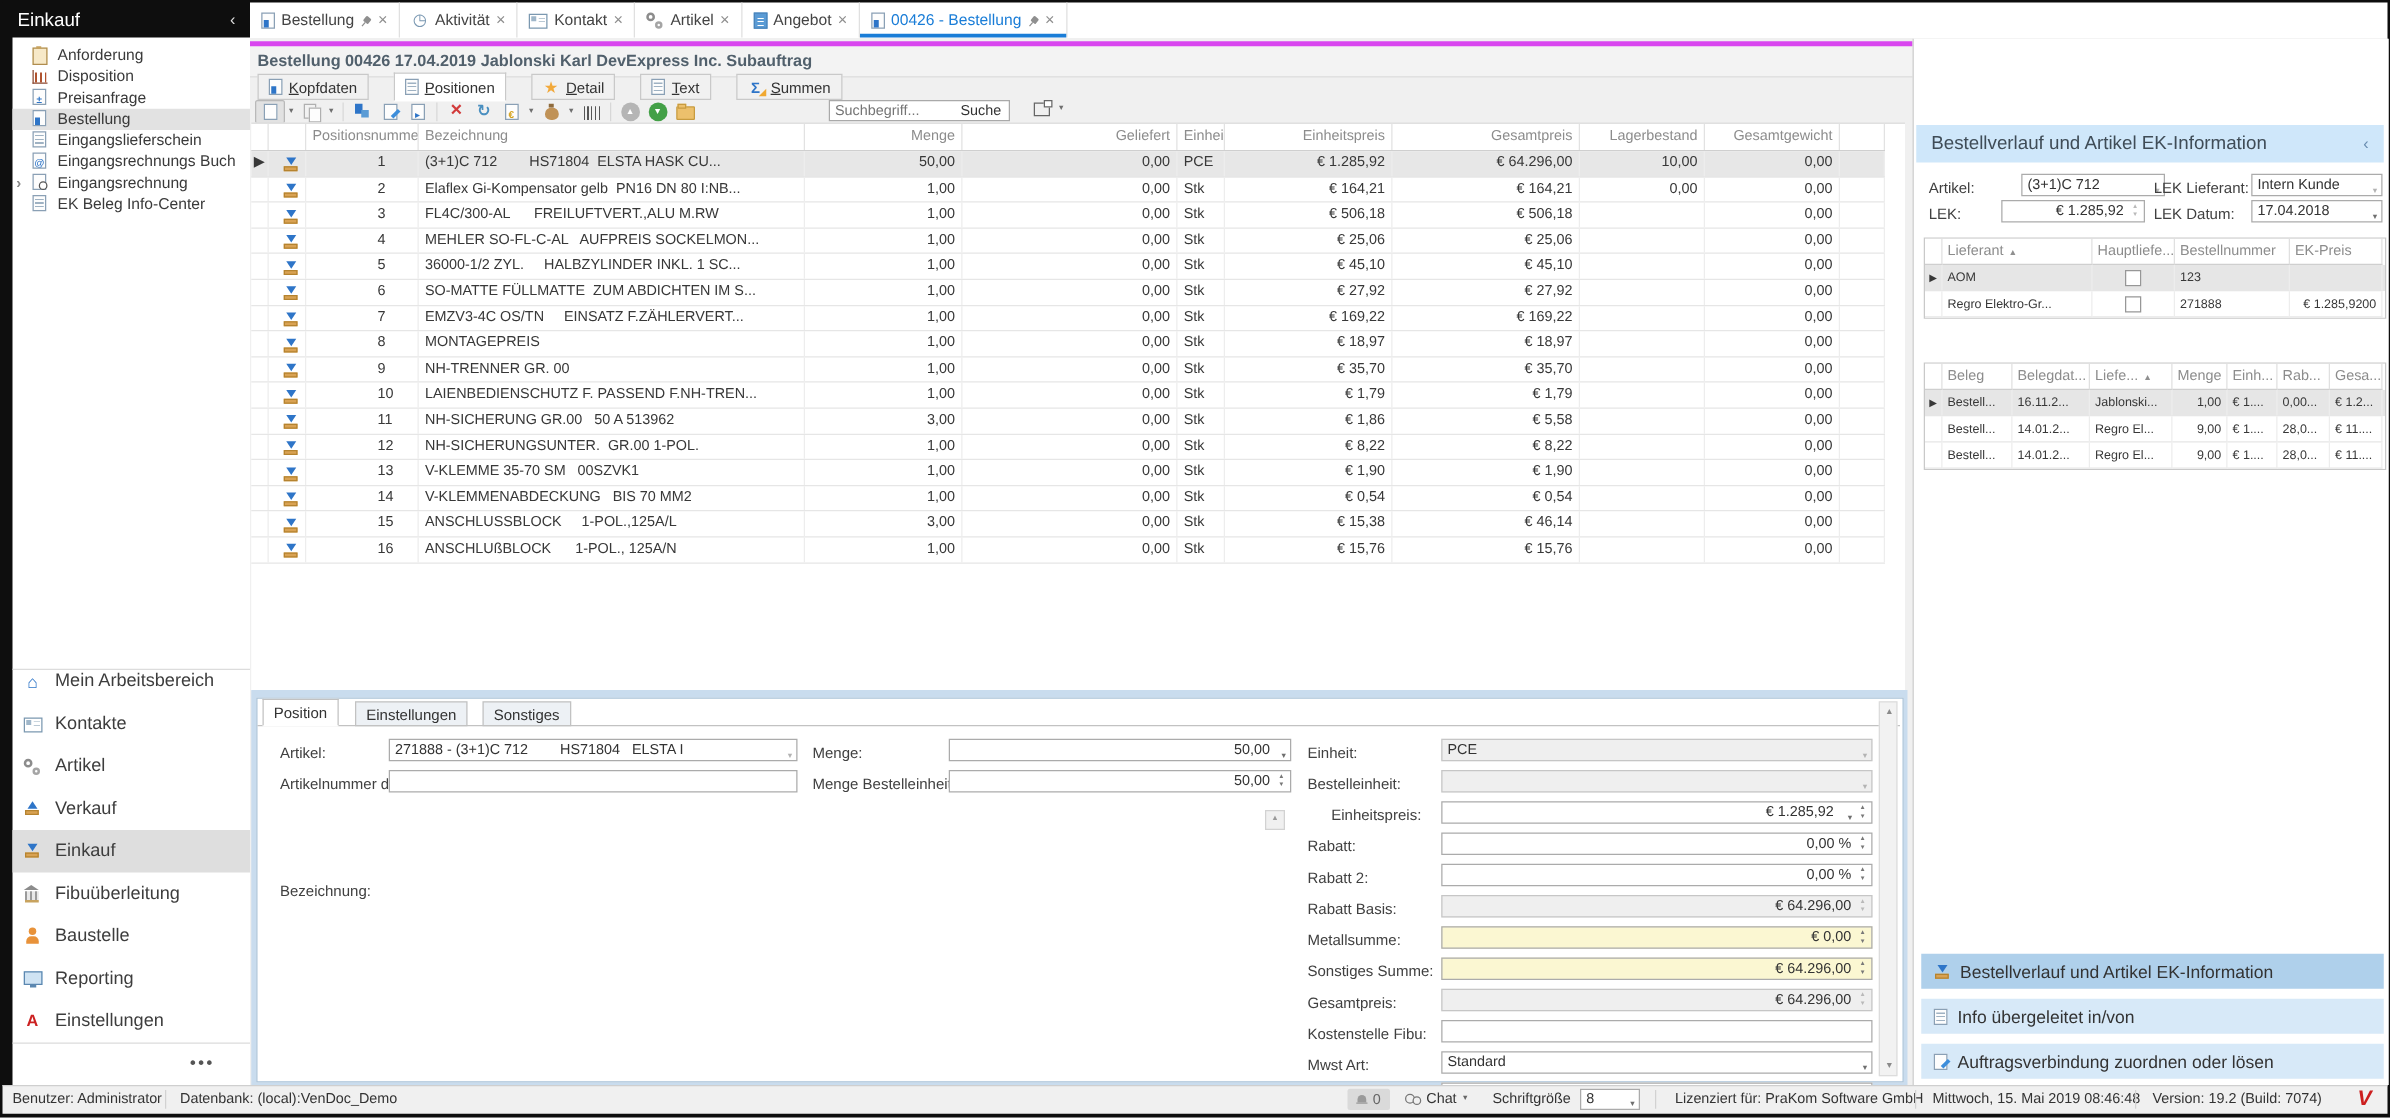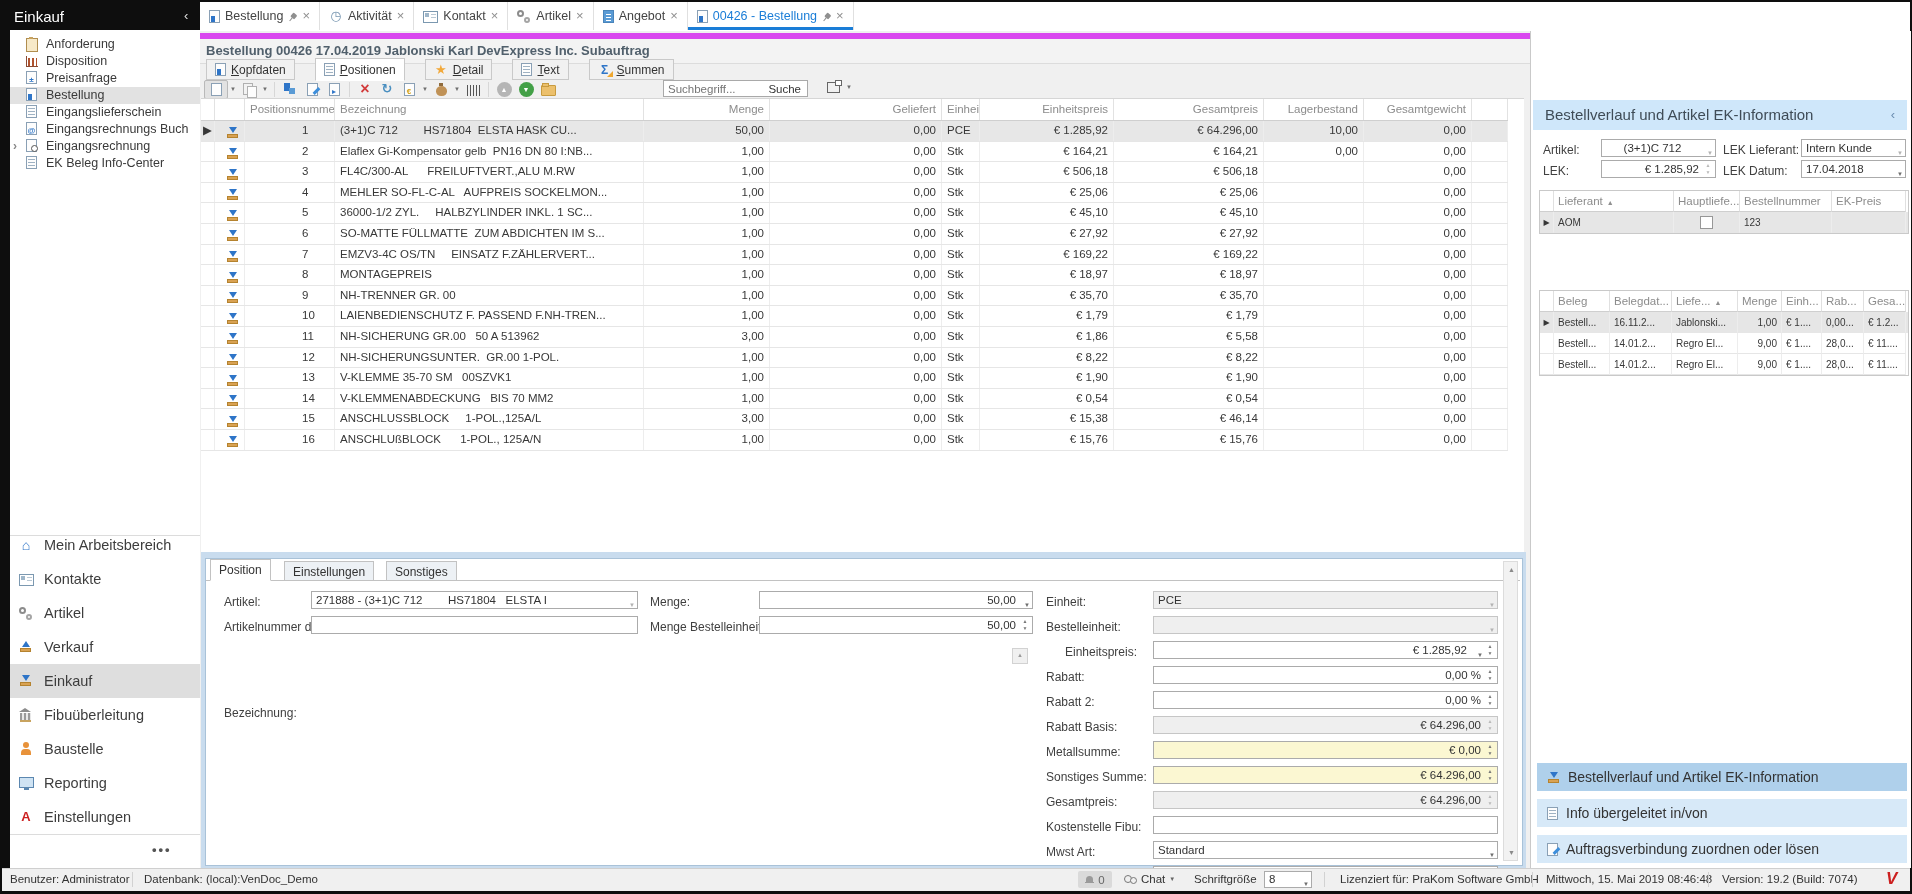--- a/index.html
+++ b/index.html
@@ -27,21 +27,21 @@
   
   #tabbar{left:200px;top:2px;width:1710px;height:29px;background:#fff;border-bottom:1px solid #c5c5c5;display:flex;}
   .dtab{position:relative;display:flex;align-items:center;gap:5px;padding:0 9px;font-size:12.5px;color:#444;
         border-right:1px solid #e0e0e0;height:28px;}
   .dtab .x{color:#8f8f8f;font-size:13px;line-height:10px;}
   .dtab.active{color:#1a7dd7;}
   .dtab.active::after{content:"";position:absolute;left:0;right:0;bottom:0;height:3px;background:#1a7dd7;}
 
   
   #docarea{left:200px;top:31px;width:1710px;height:837px;background:#f0f0f0;}
-  #doctitle{left:200px;top:33px;width:1326px;height:24px;background:#f3f3f3;border-top:6px solid #d946ef;border-bottom:1px solid #dcdcdc;
+  #doctitle{left:200px;top:33px;width:1326px;height:24px;background:#f3f3f3;border-top:4px solid #d946ef;border-bottom:1px solid #dcdcdc;
             line-height:24px;font-size:13px;font-weight:bold;color:#51606c;padding-left:6px;}
   #viewtabs{left:206px;top:59px;height:21px;display:flex;gap:20px;}
   .vtab{display:flex;align-items:center;gap:5px;height:19px;padding:0 8px;border:1px solid #c9c9c9;background:#f1f1f1;
         font-size:12px;color:#333;}
   .vtab.active{background:#fff;height:21px;border-bottom:1px solid #fff;margin-top:-1px;}
   .vtab .lbl{display:inline-block;}
   .vtab .lbl::first-letter{text-decoration:underline;}
 
   #toolbar{left:201px;top:80px;width:1325px;height:18px;}
   #tbbtns{position:absolute;left:3px;top:0;display:flex;align-items:center;height:18px;}
@@ -699,21 +699,21 @@
     </div>
   </div>
 </div>
 
 <div id="rightpanel" class="abs">
   <div id="rp-header" class="abs">
     <span class="t">Bestellverlauf und Artikel EK-Information</span>
     <span class="c">‹</span>
   </div>
   <div class="rp-label" style="left:12px;top:112px;">Artikel:</div>
-  <div class="fld" style="left:70px;top:108px;width:113px;text-align:center;">
+  <div class="fld" style="left:86px;top:108px;width:113px;">
     <span class="val pre">(3+1)C 712</span>
     <span class="combo-a gray">▼</span>
   </div>
   <div class="rp-label" style="left:192px;top:112px;">LEK Lieferant:</div>
   <div class="fld" style="left:270px;top:108px;width:103px;">
     <span class="val pre">Intern Kunde</span>
     <span class="combo-a gray">▼</span>
   </div>
   <div class="rp-label" style="left:12px;top:133px;">LEK:</div>
   <div class="fld num" style="left:70px;top:129px;width:113px;">
@@ -732,20 +732,27 @@
         <div class="rt-c">Hauptliefe...</div>
         <div class="rt-c">Bestellnummer</div>
         <div class="rt-c">EK-Preis</div>
       </div>
       <div class="rt-row sel" style="grid-template-columns: 14px 120px 66px 92px 74px;">
         <div class="rt-c marker" style="font-size: 8px;">▶</div>
         <div class="rt-c">AOM</div>
         <div class="rt-c"><div class="chk"></div></div>
         <div class="rt-c">123</div>
         <div class="rt-c r"></div>
+      </div>
+      <div class="rt-row" style="grid-template-columns: 14px 120px 66px 92px 74px;">
+        <div class="rt-c marker" style="font-size: 8px;"></div>
+        <div class="rt-c">Regro Elektro-Gr...</div>
+        <div class="rt-c"><div class="chk"></div></div>
+        <div class="rt-c">271888</div>
+        <div class="rt-c r">€ 1.285,9200</div>
       </div>
     </div>
   <div id="rtable2" class="rtable" style="left:8px;top:259px;width:368px;">
       <div class="rt-row rt-head" style="grid-template-columns: 14px 56px 62px 66px 44px 40px 42px 42px;">
         <div class="rt-c"></div>
         <div class="rt-c">Beleg</div>
         <div class="rt-c">Belegdat...</div>
         <div class="rt-c">Liefe...<span class="sort">▲</span></div>
         <div class="rt-c">Menge</div>
         <div class="rt-c">Einh...</div>

